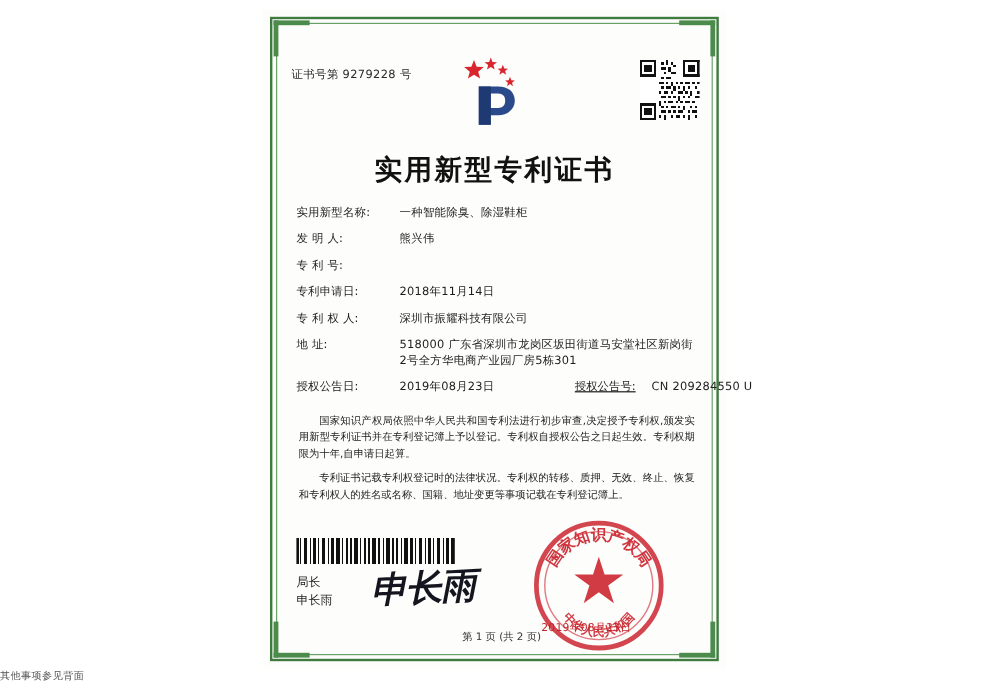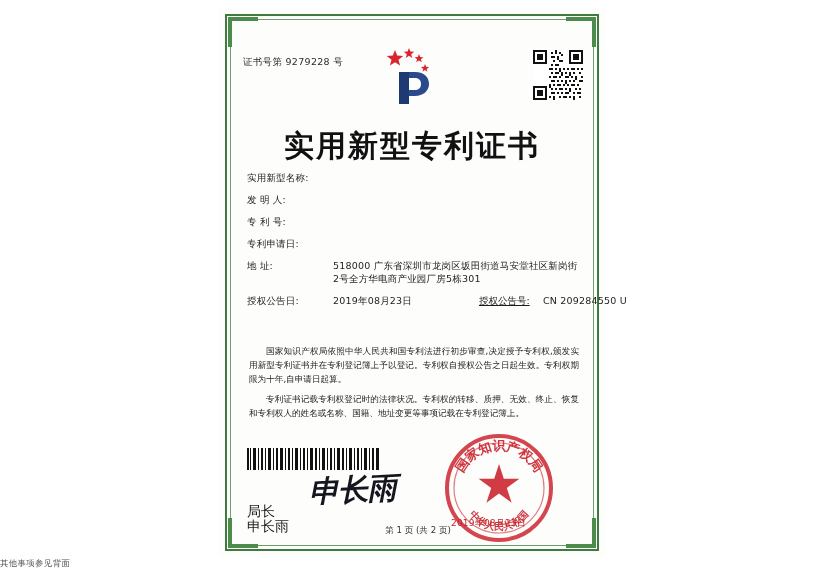--- a/index.html
+++ b/index.html
@@ -82,21 +82,21 @@
     width: 50px;
     height: 50px;
   }
   .title {
     position: absolute;
     left: 0;
     right: 0;
     top: 118px;
     text-align: center;
     font-family: "DejaVu Sans", sans-serif;
-    font-size: 30px;
+    font-size: 23px;
     font-weight: bold;
     color: #111111;
     letter-spacing: 2px;
   }
   .fields {
     position: absolute;
     left: 28px;
     top: 163px;
     right: 26px;
   }
@@ -142,22 +142,22 @@
   .barcode {
     position: absolute;
     left: 28px;
     top: 440px;
     width: 132px;
     height: 22px;
   }
   .signer {
     position: absolute;
     left: 28px;
-    top: 496px;
-    font-size: 14px;
+    top: 470px;
+    font-size: 10px;
     line-height: 15px;
     color: #1d1d1d;
   }
   .signature {
     position: absolute;
     left: 90px;
     top: 462px;
     font-family: "DejaVu Serif", serif;
     font-size: 30px;
     font-style: italic;
@@ -318,29 +318,36 @@
           <rect x="23" y="23" width="1" height="1"></rect>
         </g>
       </svg>
     </div>
 
     <div class="title">实用新型专利证书</div>
 
     <div class="fields">
       <div class="field-row">
         <div class="field-label w1">实用新型名称:</div>
+        <div class="field-value">一种智能除臭、除湿鞋柜</div>
       </div>
       <div class="field-row">
         <div class="field-label w1">发 明 人:</div>
+        <div class="field-value">熊兴伟</div>
       </div>
       <div class="field-row">
         <div class="field-label w1">专 利 号:</div>
       </div>
       <div class="field-row">
         <div class="field-label w1">专利申请日:</div>
+        <div class="field-value">2018年11月14日</div>
+      </div>
+      <div class="field-row">
+        <div class="field-label w1">专 利 权 人:</div>
+        <div class="field-value">深圳市振耀科技有限公司</div>
       </div>
       <div class="field-row">
         <div class="field-label w1">地        址:</div>
         <div class="field-value">518000 广东省深圳市龙岗区坂田街道马安堂社区新岗街2号全方华电商产业园厂房5栋301</div>
       </div>
       <div class="field-row split">
         <div class="field-label w1">授权公告日:</div>
         <div class="field-value">2019年08月23日</div>
         <div class="field-label2">授权公告号:</div>
         <div class="field-value">CN 209284550 U</div>

